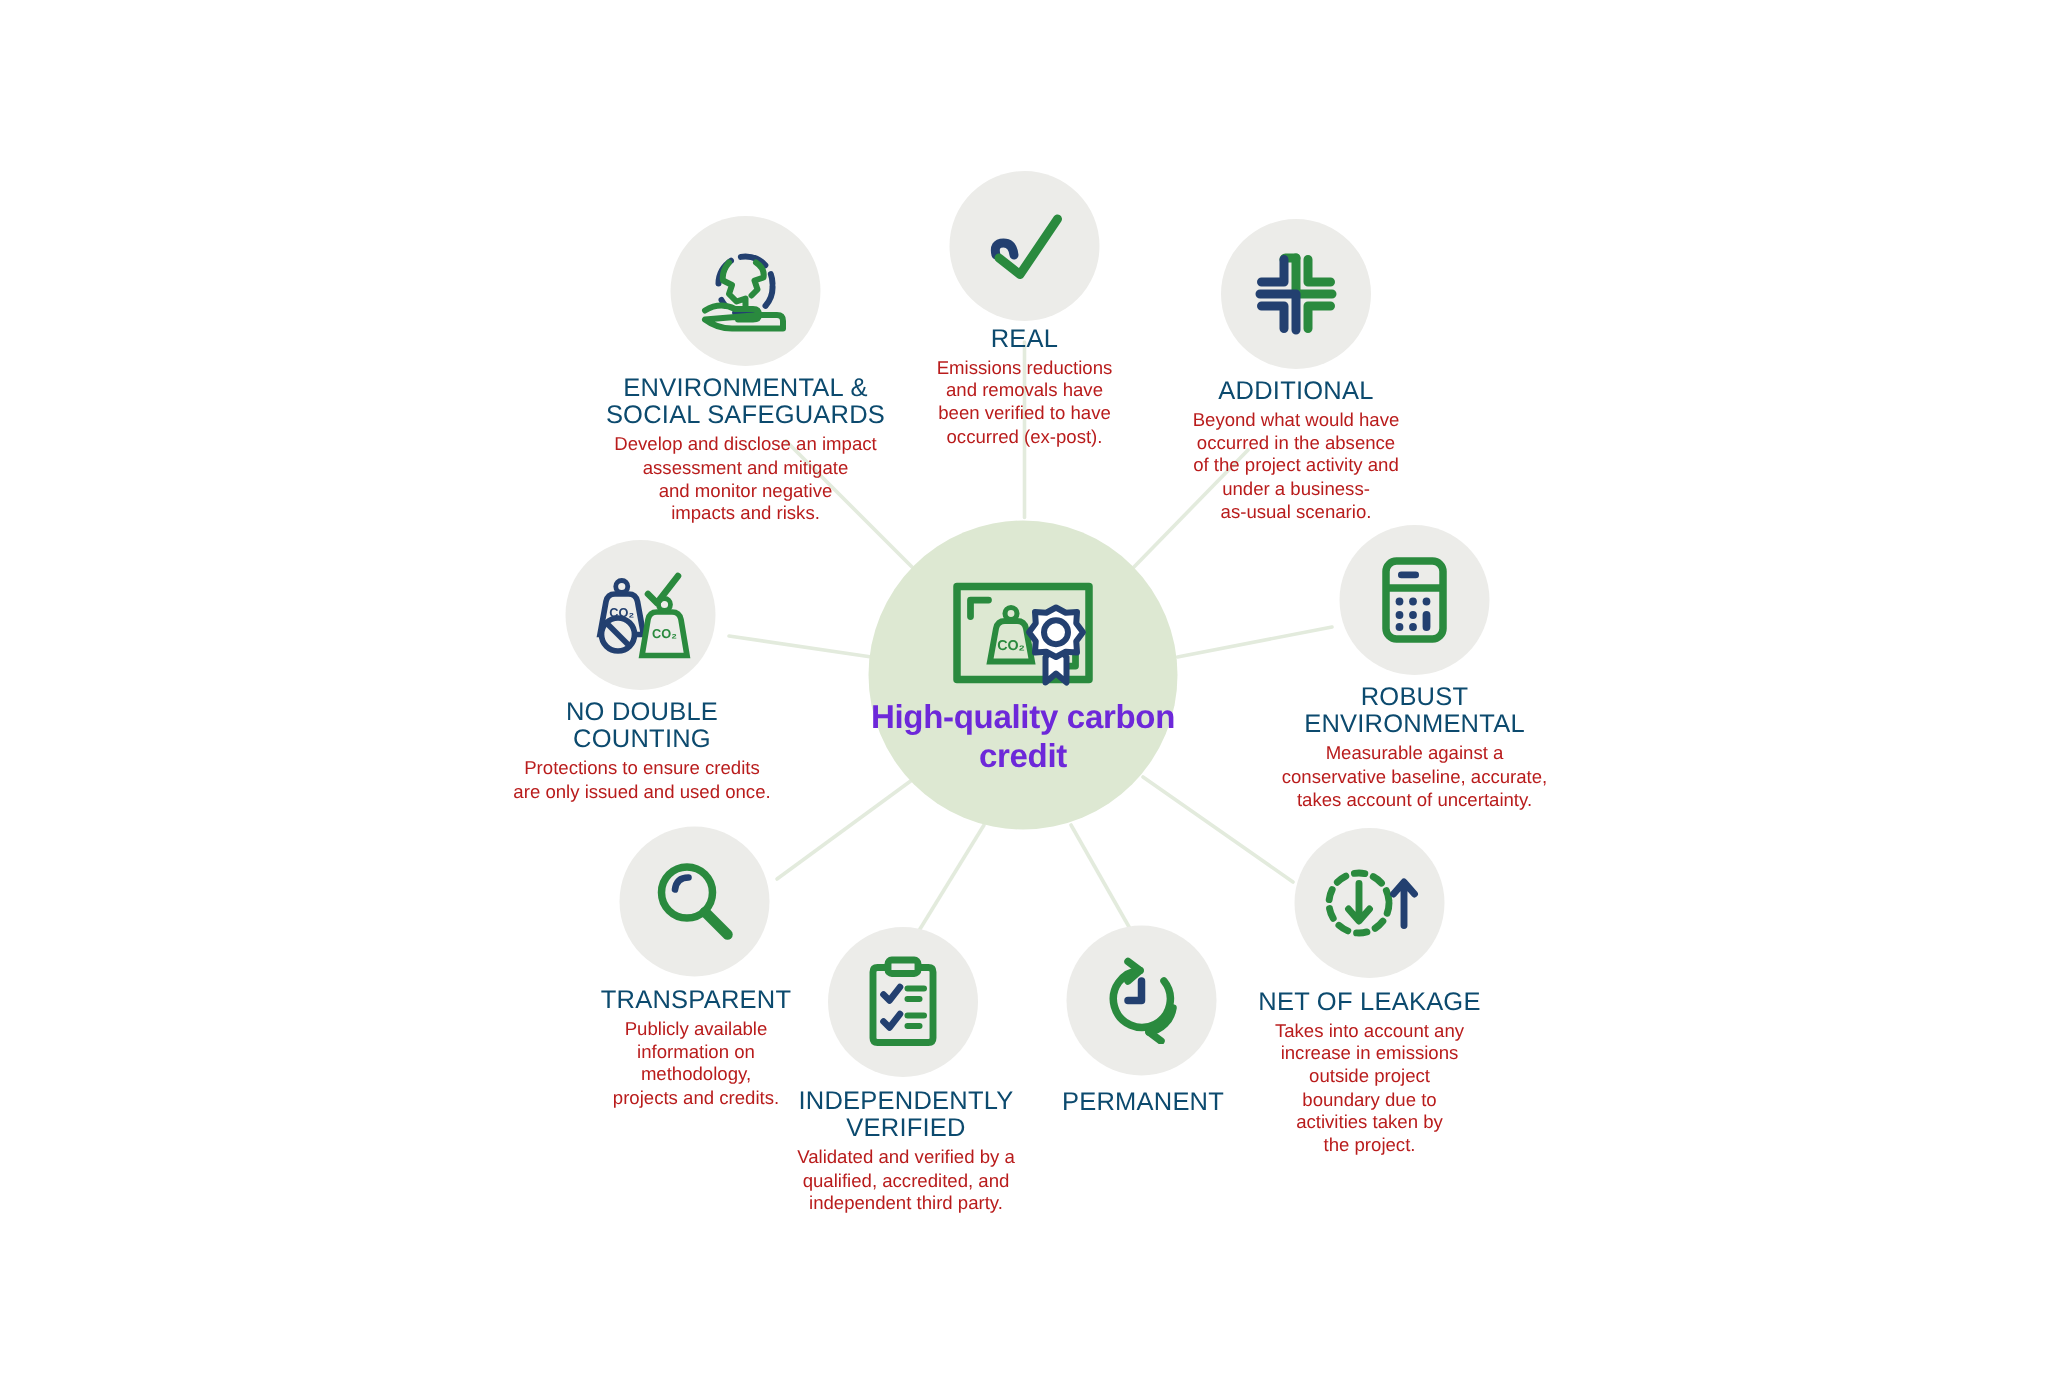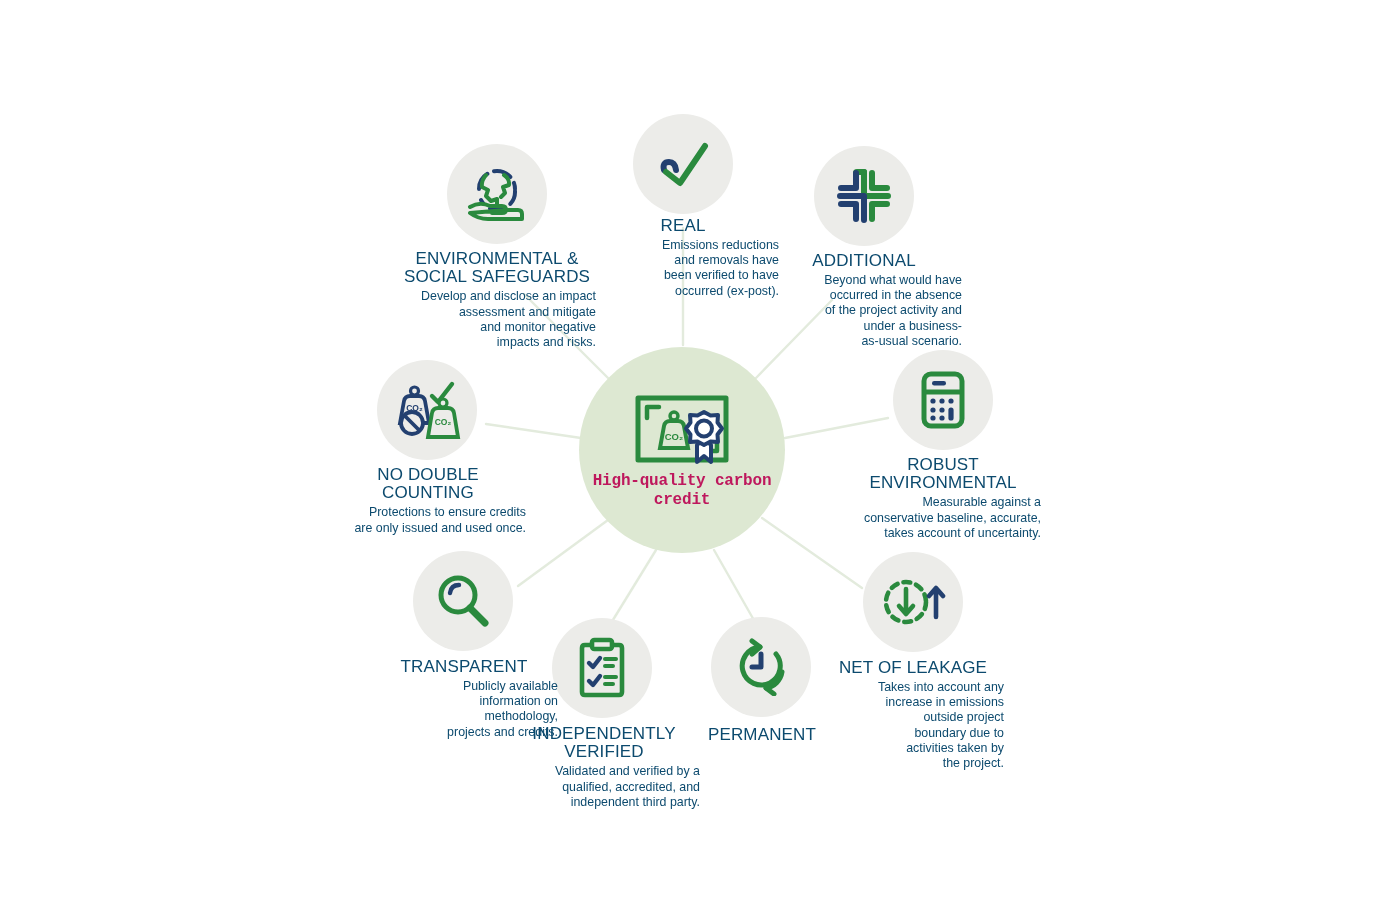--- a/index.html
+++ b/index.html
@@ -16,42 +16,42 @@
   
   .hub{
     position:absolute;
     width:206px;height:206px;border-radius:50%;
     background:#dde8d2;
     display:flex;flex-direction:column;align-items:center;justify-content:center;
     left:579px;top:347px;
   }
   .hub-icon{width:104px;height:78px;margin-bottom:4px;}
   .hub-label{
-    color:#be185d;font-weight:bold;font-size:16px;line-height:1.18;
-    text-align:center;letter-spacing:-0.2px;font-family:Liberation Mono, monospace;
+    color:#6d28d9;font-weight:bold;font-size:22px;line-height:1.18;
+    text-align:center;letter-spacing:-0.2px;
   }
 
   
   .node{position:absolute;}
   .bubble{
     width:100px;height:100px;border-radius:50%;
     background:#ecece9;
     display:flex;align-items:center;justify-content:center;
     position:absolute;
   }
   .bubble svg{display:block;}
   .txt{position:absolute;}
   .title{
     color:#0c4a6e;font-size:17px;line-height:1.07;
     letter-spacing:0.15px;text-align:center;white-space:pre-line;
     font-weight:normal;
   }
   .desc{
-    color:#0c4a6e;font-size:12.4px;line-height:1.22;
-    text-align:right;white-space:pre-line;margin-top:3px;
+    color:#b91c1c;font-size:12.4px;line-height:1.22;
+    text-align:center;white-space:pre-line;margin-top:3px;
   }
 </style>
 </head>
 <body>
 
 <div id="stage">
 
   <svg id="spokes" viewBox="0 0 1379 918">
     <g stroke="#e3ebdd" stroke-width="2.4" fill="none" stroke-linecap="round">
       <line x1="683" y1="345" x2="683" y2="228"></line>

